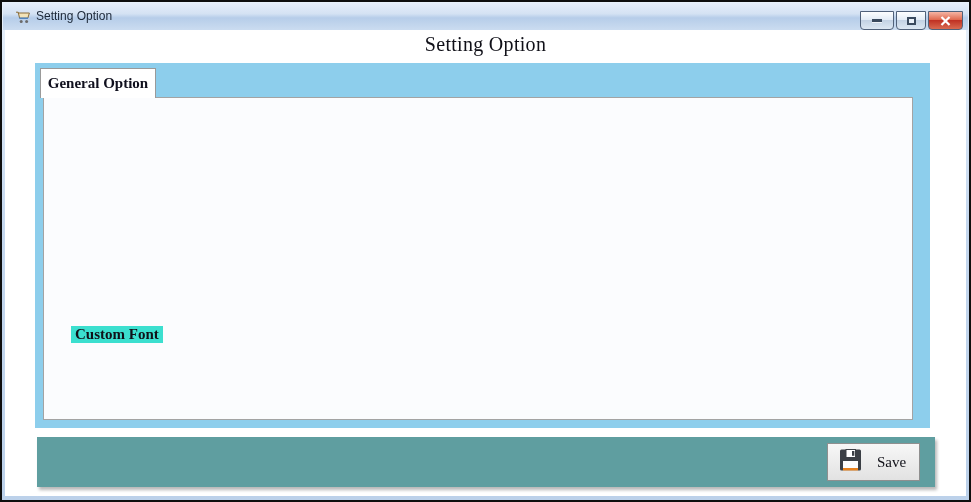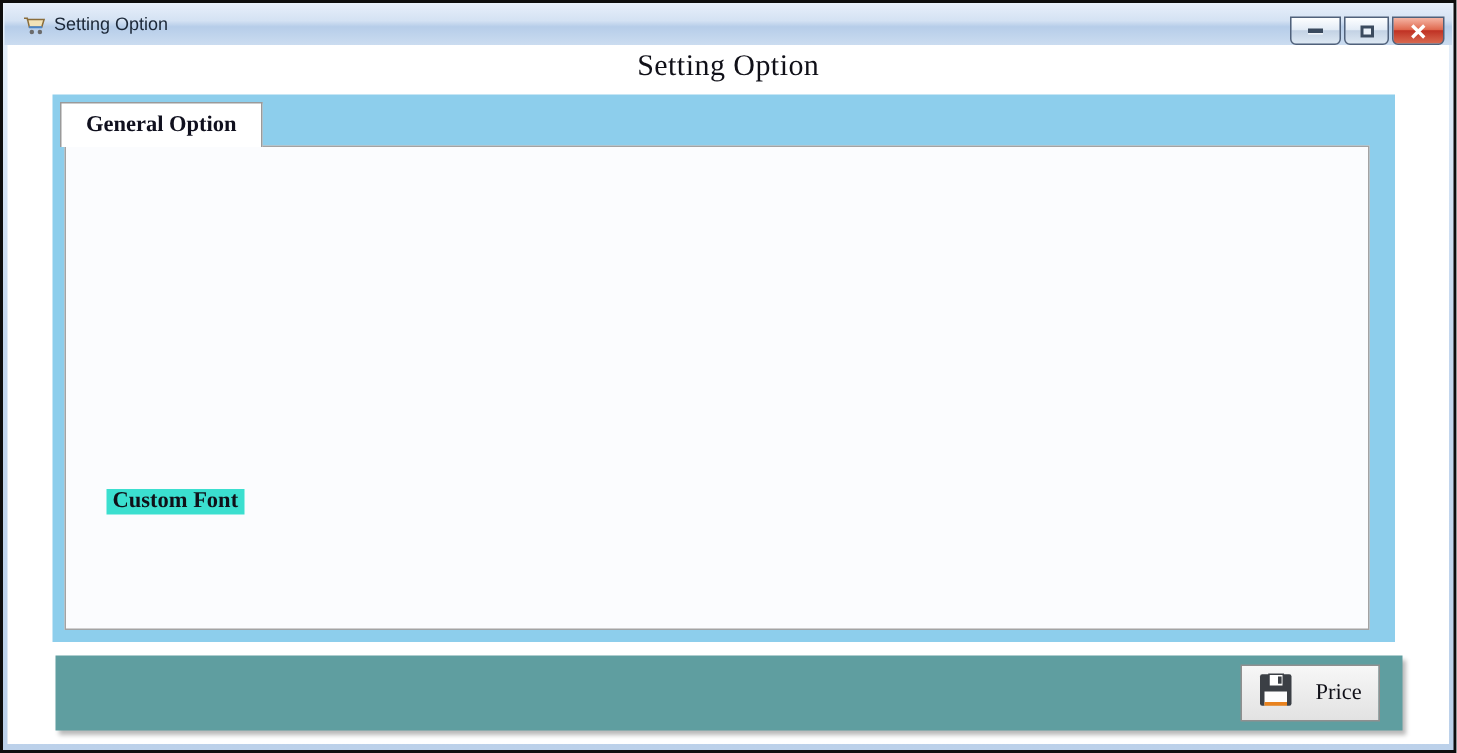--- a/index.html
+++ b/index.html
@@ -37,21 +37,21 @@
   .heading {
     position:absolute; left:0; top:33px; width:971px; text-align:center;
     font-size:20px; color:#101018; letter-spacing:.3px;
   }
   .tabcontrol { position:absolute; left:35px; top:63px; width:895px; height:365px; }
   .tab {
     position:absolute; display:flex; align-items:center; justify-content:center;
     font-size:15px; color:#10101e; cursor:pointer;
   }
   .tab.active {
-    left:5px; top:5px; width:135px; height:30px; background:#ffffff;
+    left:5px; top:5px; width:116px; height:30px; background:#ffffff;
     border:1px solid #9a9a9a; border-bottom:none; z-index:3; font-weight:600;
   }
   .tab.inactive {
     left:132px; top:8px; width:130px; height:27px; background:#f1f1f0;
     border:1px solid #9a9a9a; border-bottom:none; z-index:1;
   }
   .tab-panel {
     position:absolute; left:8px; top:34px; width:870px; height:323px;
     background:#fbfcfe; border:1px solid #a3a3a3; z-index:2;
   }
@@ -196,15 +196,15 @@
   <div class="abs save-btn">
     <span>
       <svg width="23" height="24" viewBox="0 0 23 24">
         <rect x="1" y="1.5" width="21" height="21" fill="#3b3f45" rx="1.5"></rect>
         <rect x="7" y="1.5" width="9.5" height="8" fill="#ffffff" stroke="#3b3f45"></rect>
         <rect x="13" y="3" width="2.4" height="4.8" fill="#3b3f45"></rect>
         <rect x="4" y="13" width="15" height="9.5" fill="#fdfdfd"></rect>
         <rect x="4" y="20" width="15" height="2.5" fill="#e8821e"></rect>
       </svg>
     </span>
-    <span class="save-label">Price</span>
+    <span class="save-label">Save</span>
   </div>
 </div>
 
 </body></html>

